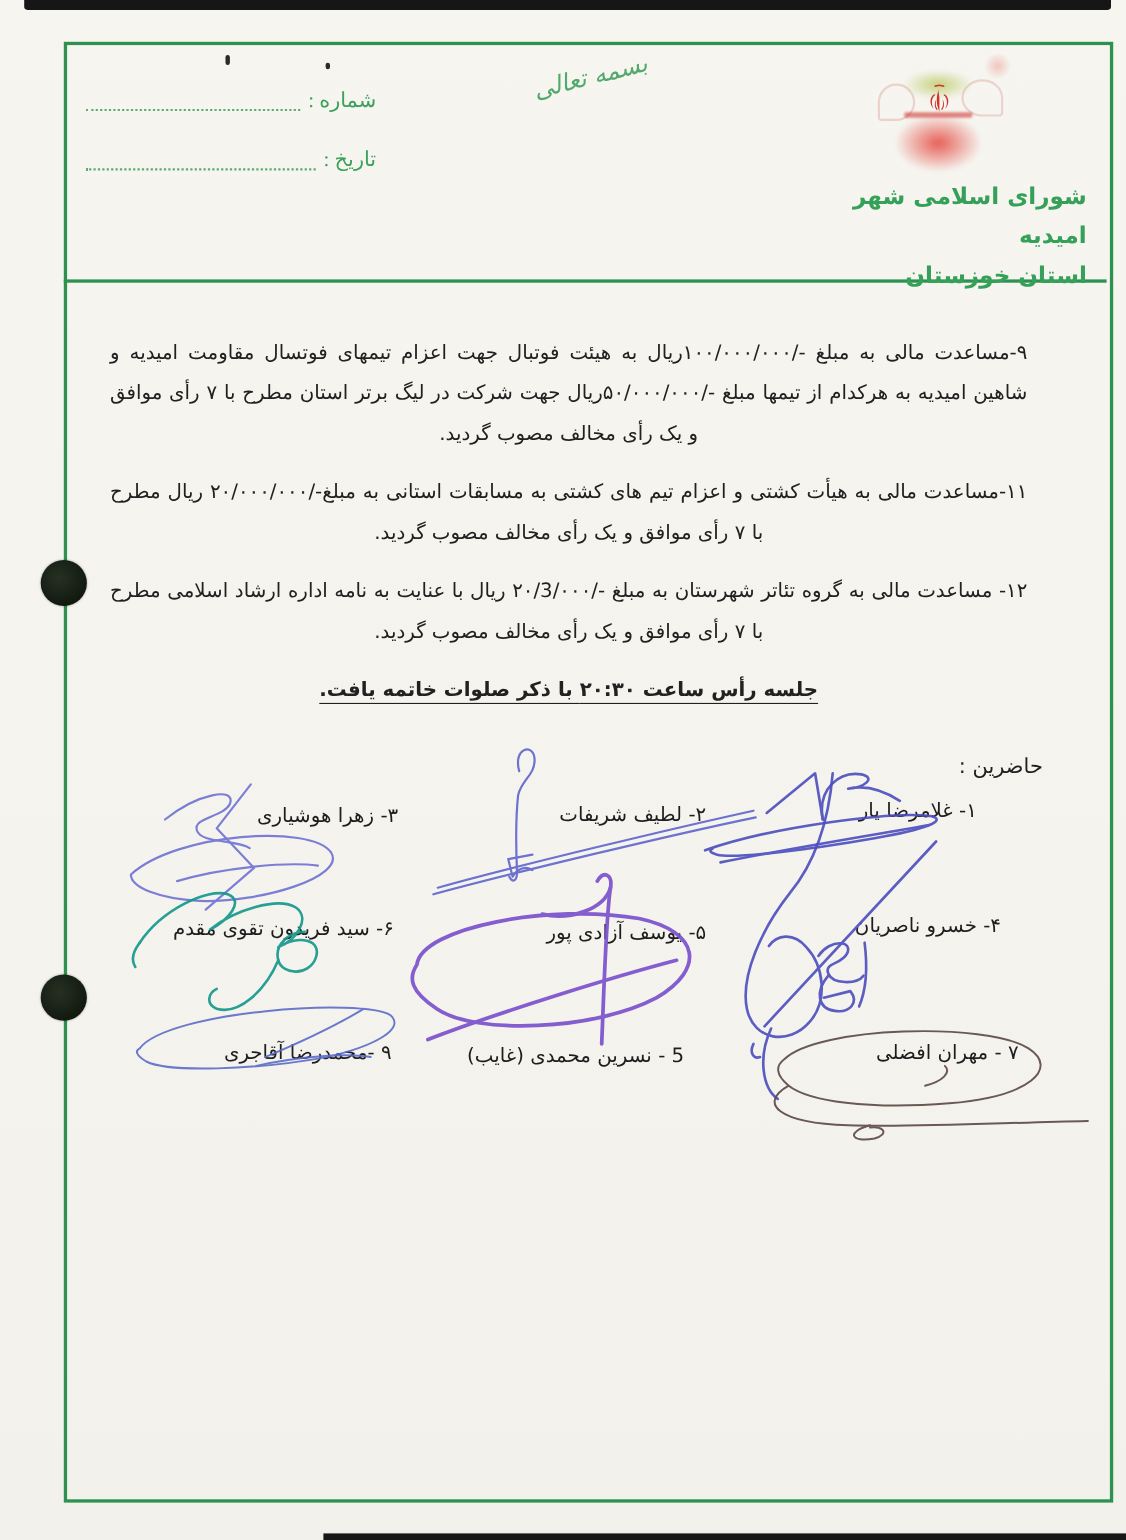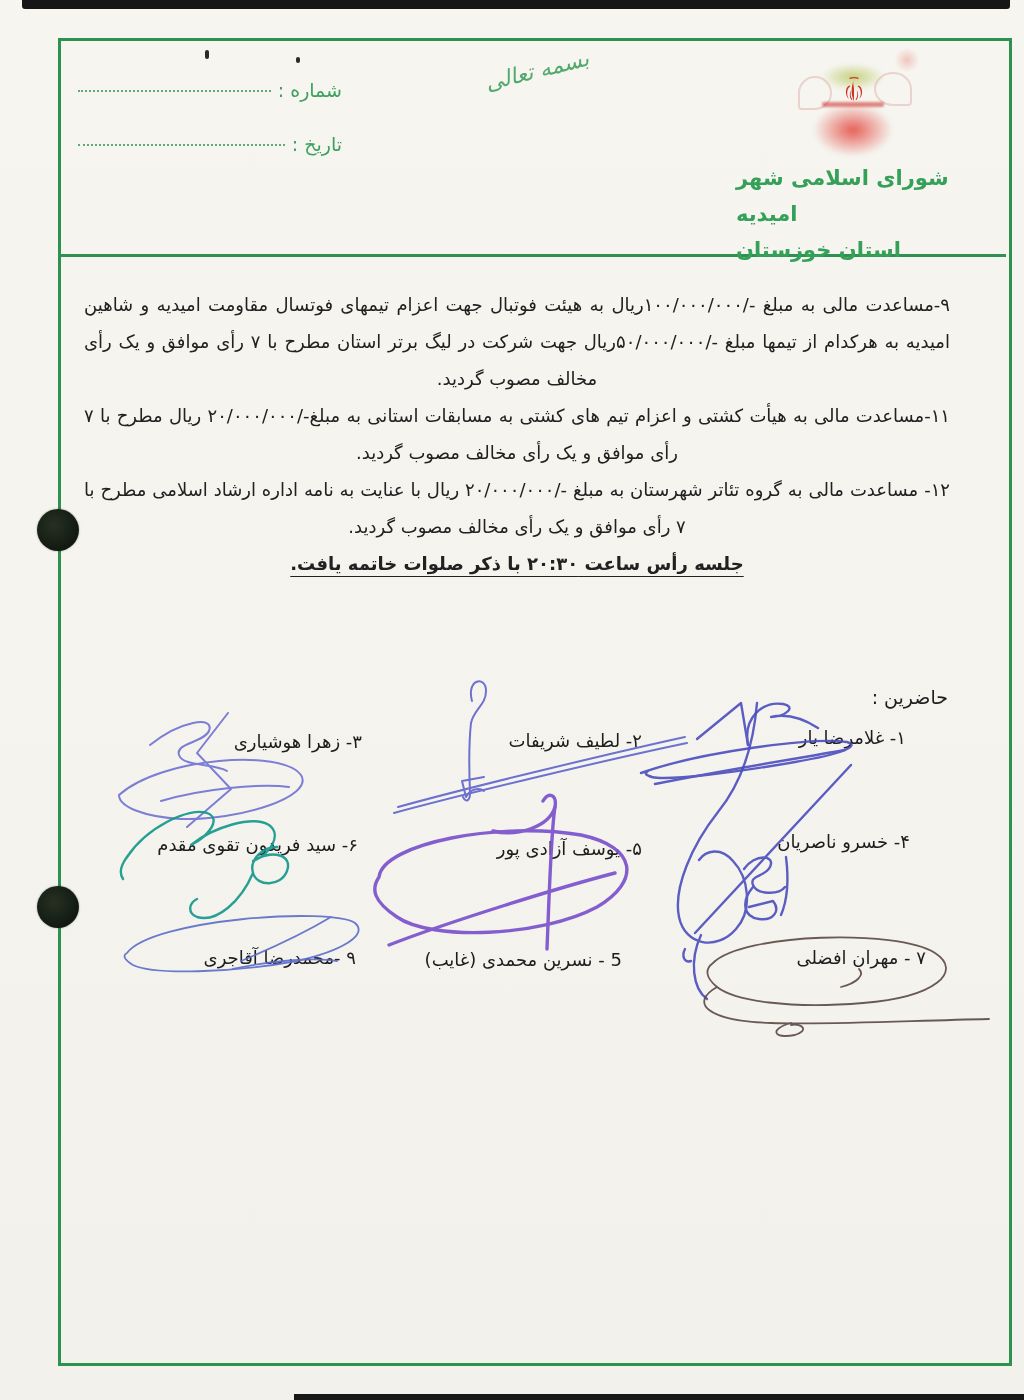--- a/index.html
+++ b/index.html
@@ -46,40 +46,40 @@
   .emblem .dotpink{position:absolute;right:0;top:-2px;width:26px;height:24px;border-radius:50%;
     background:radial-gradient(circle,rgba(236,160,150,.55),rgba(236,160,150,0) 70%);}
   .emblem svg{position:absolute;left:48px;top:26px;filter:blur(.3px);}
 
   .bismillah{
     position:absolute;left:462px;top:58px;width:150px;text-align:center;
     color:#45a362;font-size:22px;font-style:italic;transform:rotate(-14deg);opacity:.92;
   }
 
   .org{
-    position:absolute;right:36px;top:160px;width:252px;text-align:left;
+    position:absolute;right:36px;top:160px;width:252px;text-align:right;
     color:#35a058;font-weight:bold;font-size:21px;line-height:36px;direction:rtl;
   }
 
   .fields{position:absolute;left:78px;top:76px;width:264px;direction:rtl;}
-  .field{display:flex;height:30px;margin-bottom:24px;}
+  .field{display:flex;align-items:flex-end;height:30px;margin-bottom:24px;font-family:Liberation Serif, serif;}
   .field .flabel{color:#3da15c;font-size:19px;white-space:nowrap;line-height:28px;}
   .field .dots{flex:1;border-bottom:2px dotted #5cab72;margin:0 7px 5px 0;height:14px;}
 
   .bodytext{
     position:absolute;left:84px;top:286px;width:866px;direction:rtl;
     font-size:18px;line-height:37px;color:#212121;
     text-align:justify;text-align-last:center;
   }
-  .bodytext p{margin:0;}
+  .bodytext p{margin:16px;}
   .closing{font-weight:bold;text-decoration:underline;text-underline-offset:6px;}
 
   .att-title{position:absolute;right:76px;top:686px;font-size:19px;font-weight:normal;color:#1e1e1e;direction:rtl;}
   .name{position:absolute;font-size:18px;font-weight:normal;color:#1d1d1d;direction:rtl;white-space:nowrap;}
-  .n1{right:118px;top:727px;} .n2{right:382px;top:730px;} .n3{right:662px;top:731px;}
+  .n1{right:136px;top:727px;} .n2{right:382px;top:730px;} .n3{right:662px;top:731px;}
   .n4{right:114px;top:831px;} .n5{right:382px;top:838px;} .n6{right:666px;top:834px;}
   .n7{right:98px;top:947px;}  .n8{right:402px;top:949px;} .n9{right:668px;top:947px;}
 
   .sigs{position:absolute;left:0;top:0;width:1024px;height:1400px;pointer-events:none;}
   .sigs path{fill:none;stroke-linecap:round;stroke-linejoin:round;}
 </style>
 </head>
 <body>
 
 <div class="page">
@@ -127,21 +127,21 @@
     </div>
     <div class="field">
       <span class="flabel">تاریخ :</span>
       <span class="dots"></span>
     </div>
   </div>
 
   <div class="bodytext">
     <p>۹-مساعدت مالی به مبلغ -/۱۰۰/۰۰۰/۰۰۰ریال به هیئت فوتبال جهت اعزام تیمهای فوتسال مقاومت امیدیه و شاهین امیدیه به هرکدام از تیمها مبلغ -/۵۰/۰۰۰/۰۰۰ریال جهت شرکت در لیگ برتر استان مطرح با ۷ رأی موافق و یک رأی مخالف مصوب گردید.</p>
     <p>۱۱-مساعدت مالی به هیأت کشتی و اعزام تیم های کشتی به مسابقات استانی به مبلغ-/۲۰/۰۰۰/۰۰۰ ریال مطرح با ۷ رأی موافق و یک رأی مخالف مصوب گردید.</p>
-    <p>۱۲- مساعدت مالی به گروه تئاتر شهرستان به مبلغ -/۲۰/۰۰۰/۰۰۰ ریال با عنایت به نامه اداره ارشاد اسلامی مطرح با ۷ رأی موافق و یک رأی مخالف مصوب گردید.</p>
+    <p>۱۲- مساعدت مالی به گروه تئاتر شهرستان به مبلغ -/۲۰/3/۰۰۰ ریال با عنایت به نامه اداره ارشاد اسلامی مطرح با ۷ رأی موافق و یک رأی مخالف مصوب گردید.</p>
     <p class="closing">جلسه رأس ساعت ۲۰:۳۰ با ذکر صلوات خاتمه یافت.</p>
   </div>
 
   <div class="att-title">حاضرین :</div>
   <div class="name n1">۱- غلامرضا یار</div>
   <div class="name n2">۲- لطیف شریفات</div>
   <div class="name n3">۳- زهرا هوشیاری</div>
   <div class="name n4">۴- خسرو ناصریان</div>
   <div class="name n5">۵- یوسف آزادی پور</div>
   <div class="name n6">۶- سید فریدون تقوی مقدم</div>

